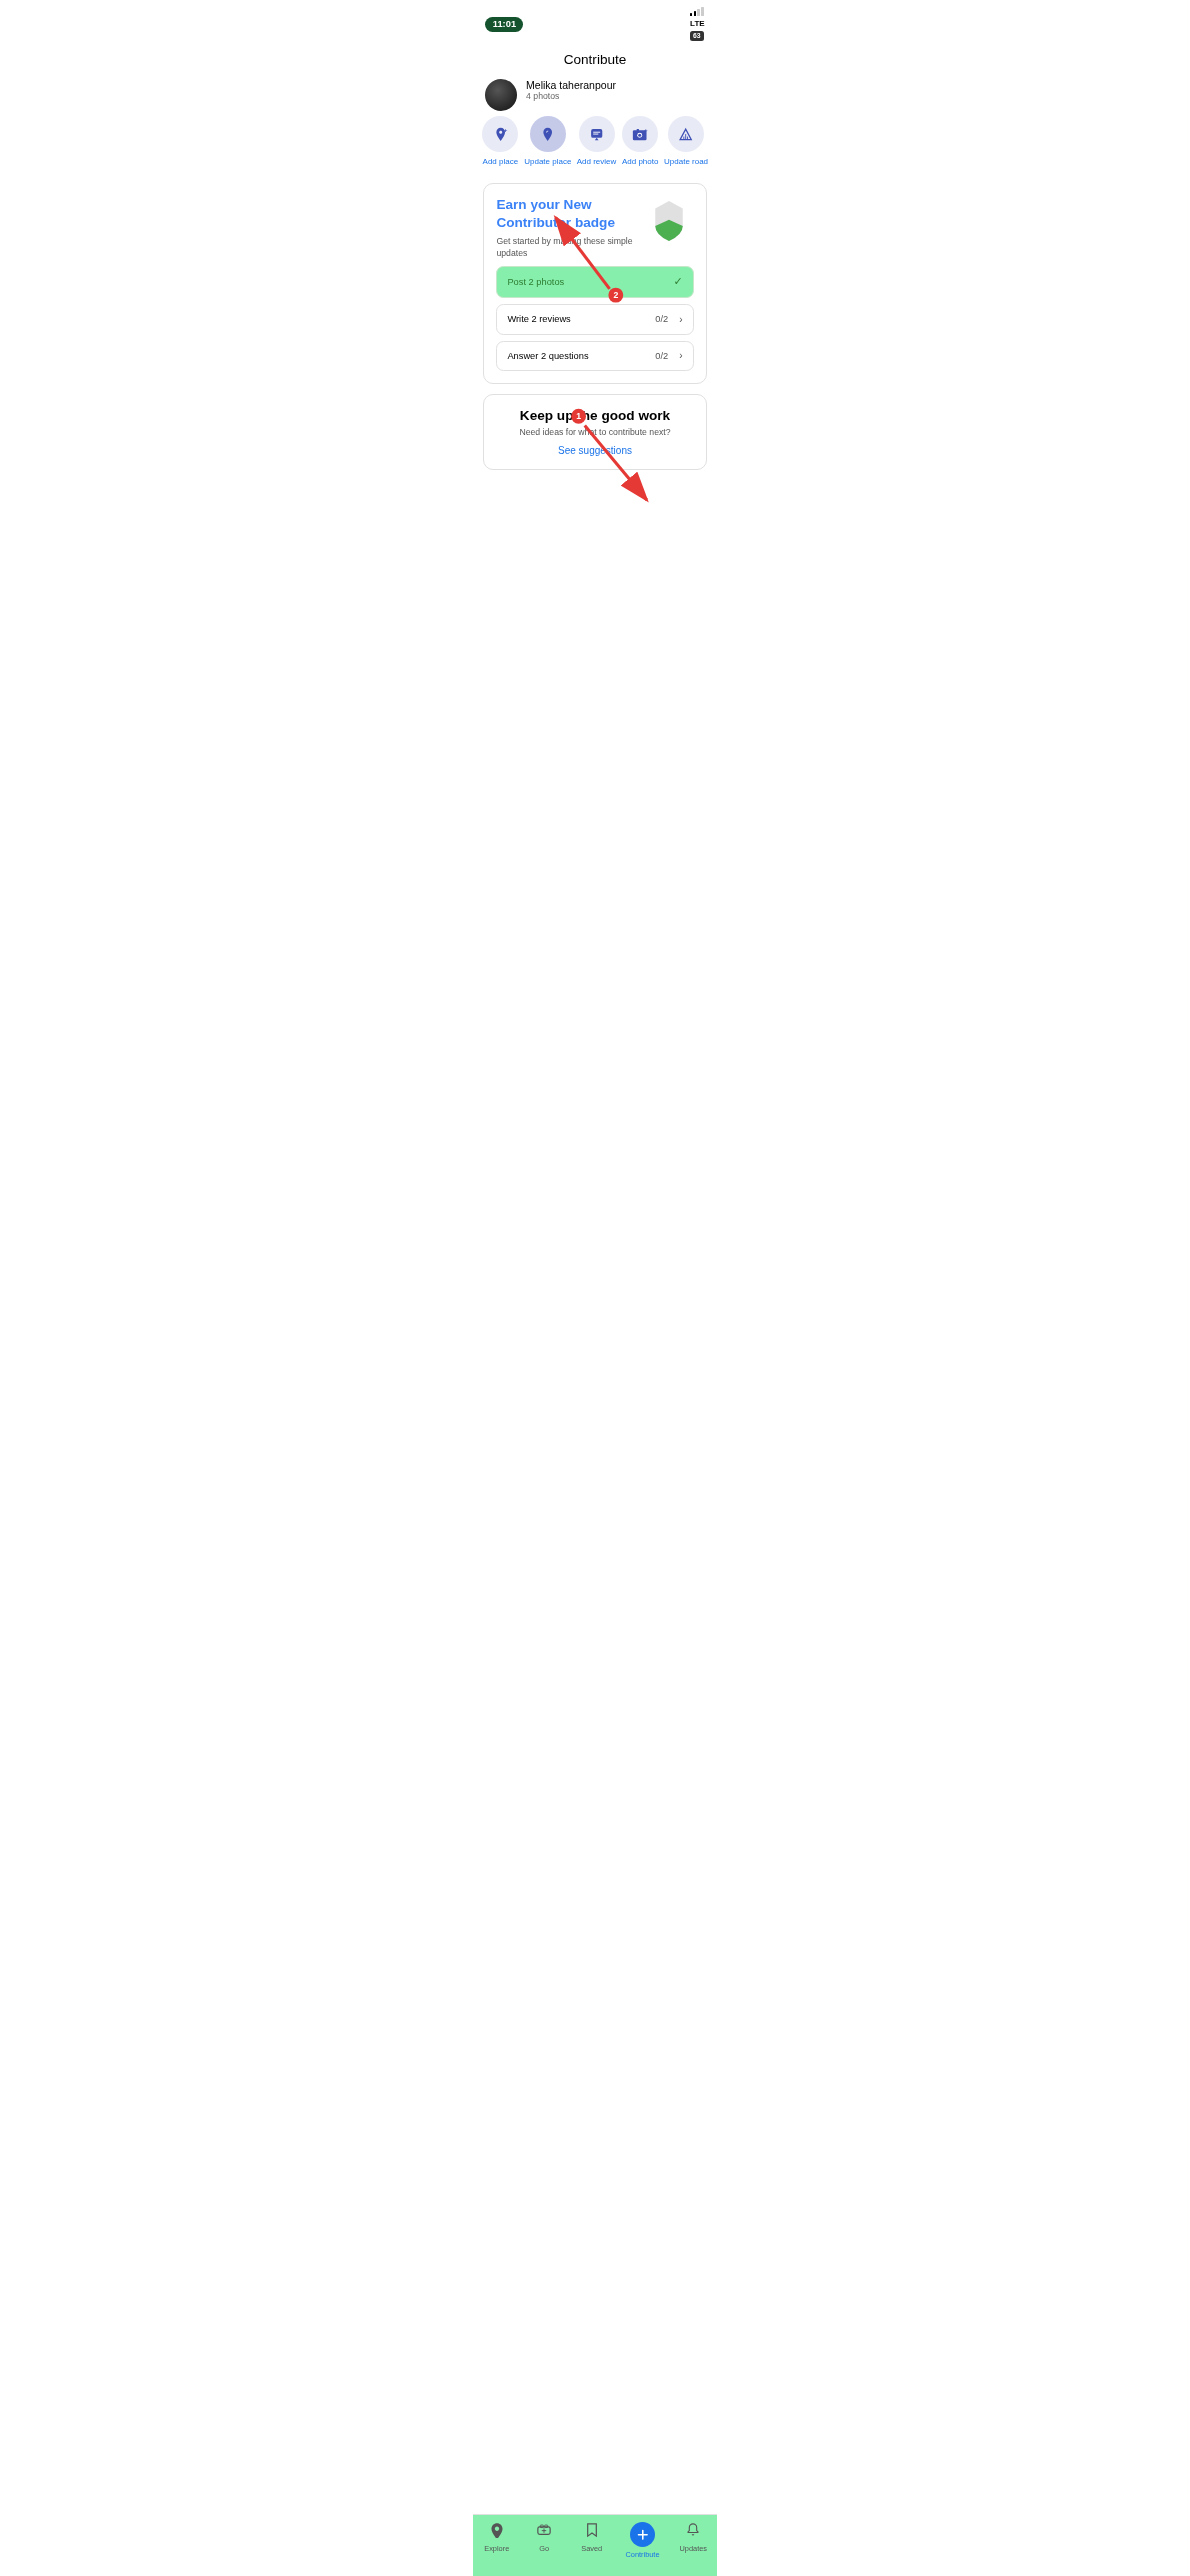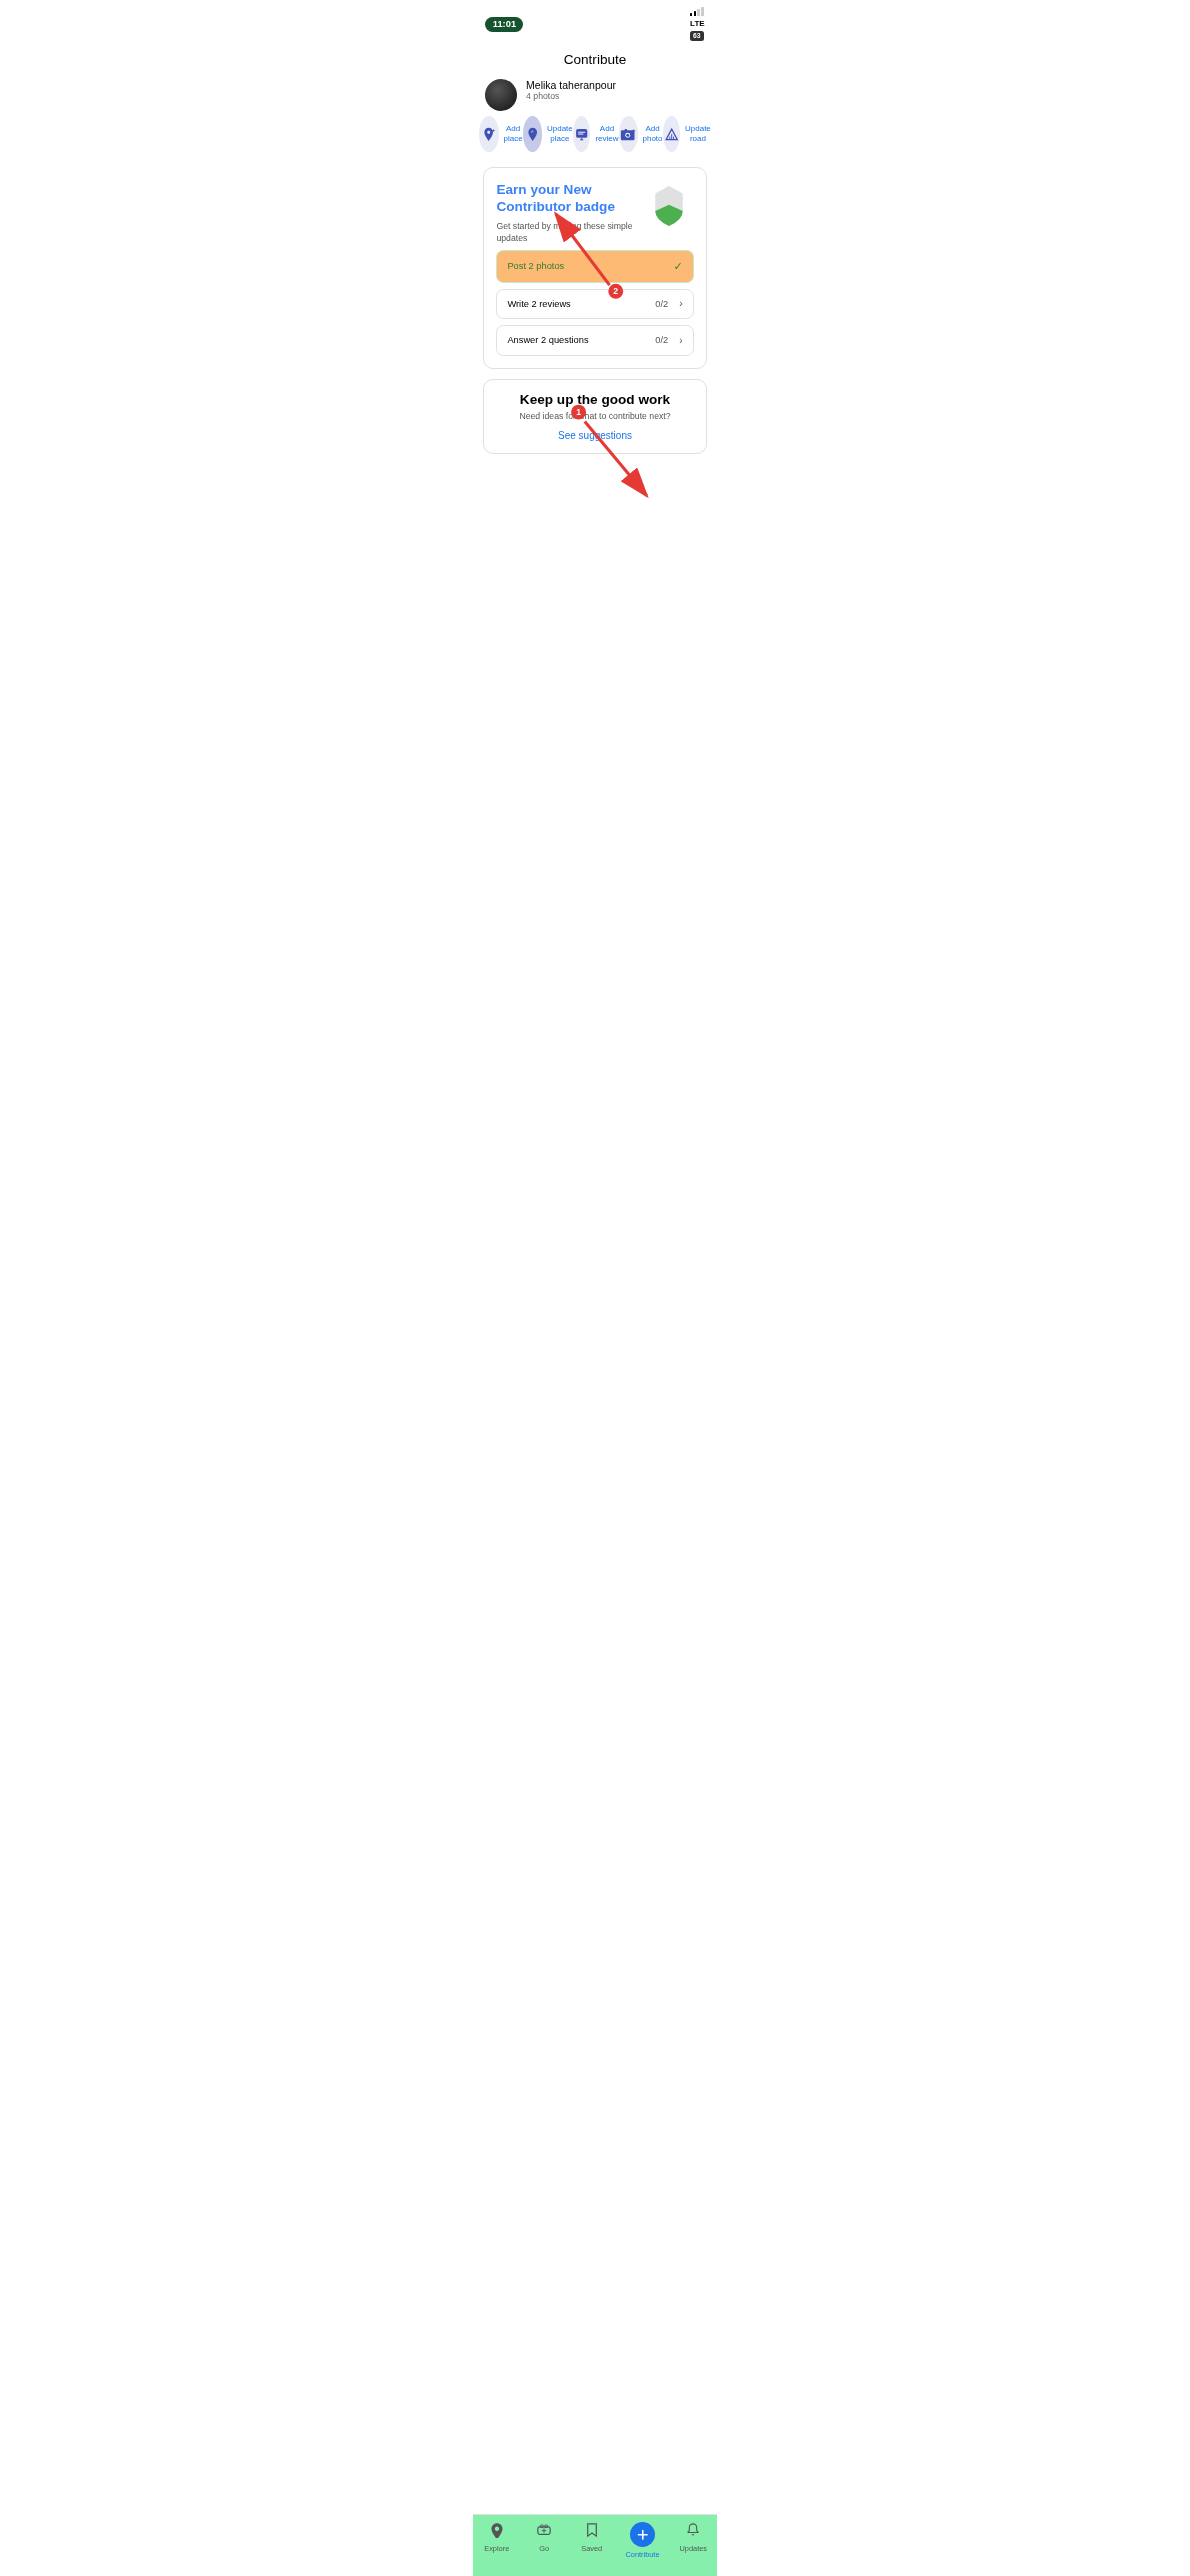--- a/index.html
+++ b/index.html
@@ -123,21 +123,21 @@
     
     .quick-actions {
       display: flex;
       justify-content: space-around;
       padding: 0 6.2px;
       margin-bottom: 15px;
     }
 
     .action-item {
       display: flex;
-      flex-direction: row;
+      flex-direction: column;
       align-items: center;
       gap: 5px;
       cursor: pointer;
       min-width: 37px;
     }
 
     .action-icon-circle {
       width: 36px;
       height: 36px;
       border-radius: 50%;
@@ -201,21 +201,21 @@
       border: 0.9px solid #e0e0e0;
       border-radius: 7.4px;
       padding: 8.7px 10px;
       margin-top: 6.2px;
       display: flex;
       justify-content: space-between;
       align-items: center;
     }
 
     .task-item.completed {
-      background: #fdba74;
+      background: #86efac;
       border-color: #c8e6c9;
     }
 
     .task-label {
       font-size: 9.3px;
       color: #000;
     }
 
     .task-label.completed {
       color: #2e7d32;

